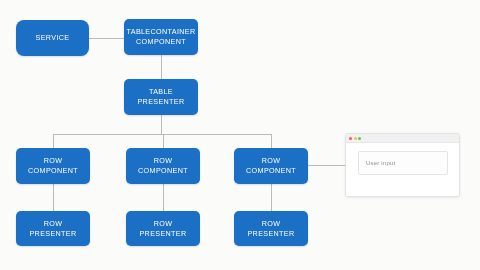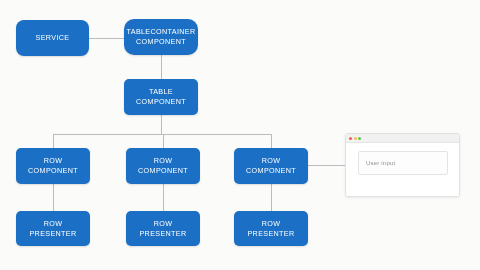--- a/index.html
+++ b/index.html
@@ -130,28 +130,28 @@
   <div class="line v" style="left:53px; top:184px; height:27px;"></div>
   <div class="line v" style="left:163px; top:184px; height:27px;"></div>
   <div class="line v" style="left:271px; top:184px; height:27px;"></div>
 
   <div class="line h" style="left:308px; top:165px; width:37px;"></div>
 
   <div class="node" style="left:16px; top:20px; width:73px; height:36px;border-radius:8px;">
     <span class="node-label">SERVICE</span>
   </div>
 
-  <div class="node" style="left:124px; top:19px; width:74px; height:36px;border-radius:10px;">
+  <div class="node" style="left:124px; top:19px; width:74px; height:36px;">
     <span class="node-label">TABLECONTAINER
 COMPONENT</span>
   </div>
 
   <div class="node" style="left:124px; top:79px; width:74px; height:36px;">
     <span class="node-label">TABLE
-COMPONENT</span>
+PRESENTER</span>
   </div>
 
   <div class="node" style="left:16px; top:148px; width:74px; height:36px;">
     <span class="node-label">ROW
 COMPONENT</span>
   </div>
 
   <div class="node" style="left:126px; top:148px; width:74px; height:36px;">
     <span class="node-label">ROW
 COMPONENT</span>

